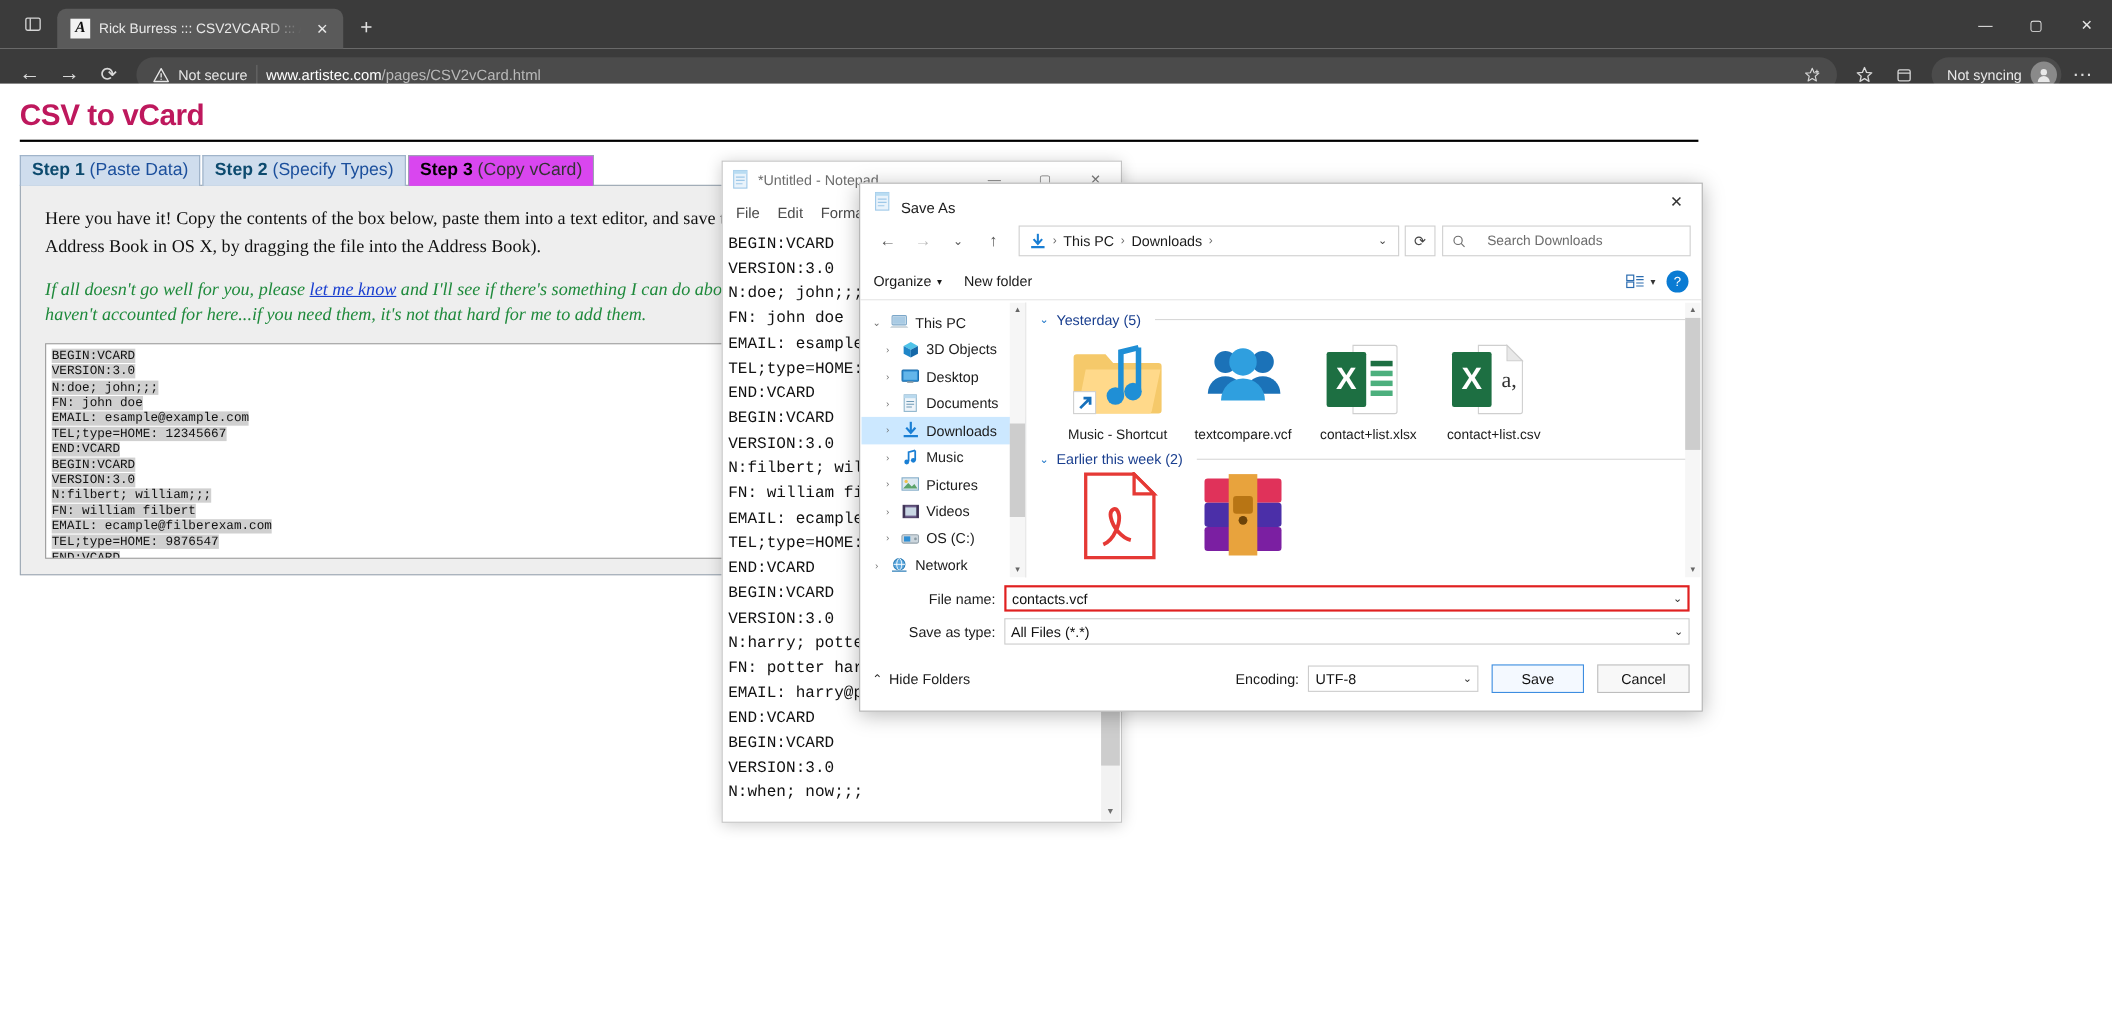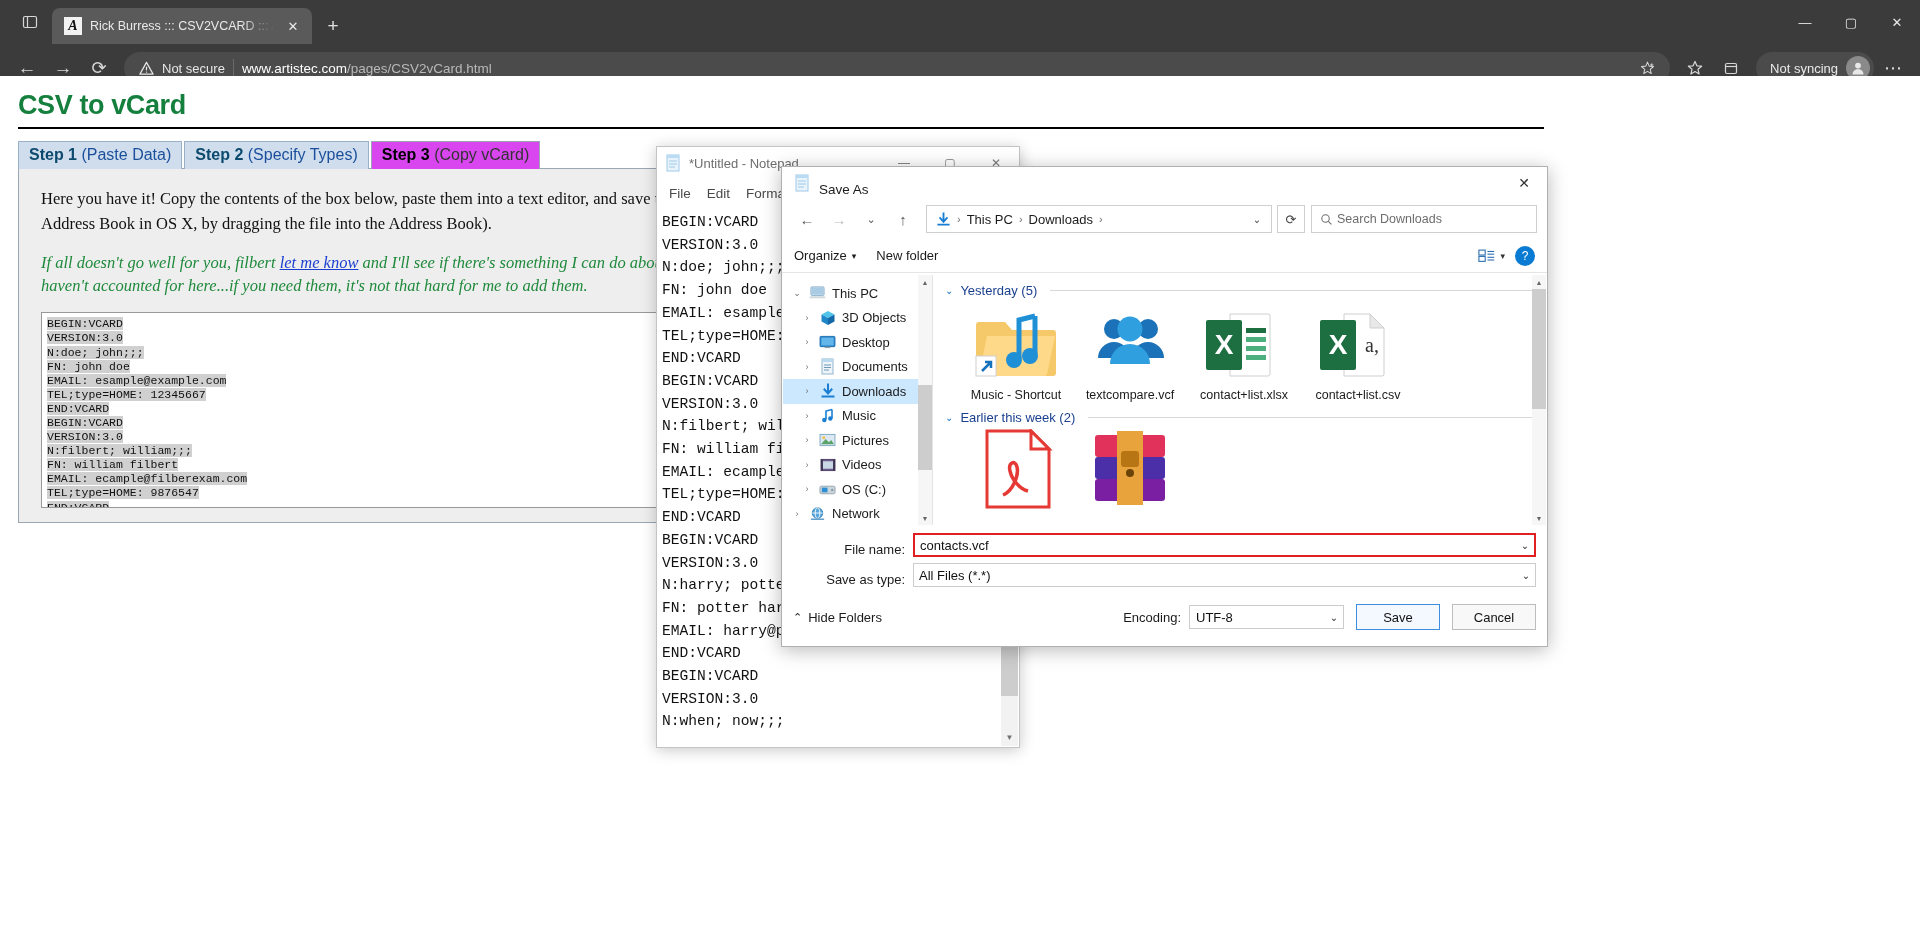--- a/index.html
+++ b/index.html
@@ -33,21 +33,21 @@
   .url { font-size: 13.5px; color: #b9b9b9; white-space: nowrap; overflow: hidden; }
   .url b { color: #ffffff; font-weight: normal; }
   .omni-right { margin-left:auto; display:flex; align-items:center; gap:2px; }
   .profile-pill { height: 32px; background: #4b4b4b; border-radius: 16px; display:flex; align-items:center;
                   gap: 8px; padding: 0 4px 0 14px; margin-left: 6px; }
   .profile-pill span { color:#e9e9e9; font-size: 13px; white-space: nowrap; }
   .avatar { width: 24px; height: 24px; border-radius: 50%; background:#8a8a8a; display:flex; align-items:center; justify-content:center;}
 
   
   .page { position:absolute; left:0; top:76px; right:0; bottom:0; background:#fff; padding: 14px 18px; }
-  .page h1 { font-family: "Liberation Sans", sans-serif; font-size: 27px; font-weight: bold; color:#15803d; letter-spacing:-0.4px;}
+  .page h1 { font-family: "Liberation Sans", sans-serif; font-size: 27px; font-weight: bold; color:#be185d; letter-spacing:-0.4px;}
   .hrule { height: 2px; background: #000; margin-top: 6px; width: 1526px; }
   .tabs { display:flex; align-items:flex-end; margin-top: 12px; gap: 2px; position: relative; z-index:2;}
   .ptab { background: #cfdded; border: 1px solid #9bb0c6; border-bottom: none; padding: 4px 10px 5px;
           font-size: 16px; color:#1b4f9c; font-family: "Liberation Sans", sans-serif; }
   .ptab b { color:#0c4a6e; }
   .ptab.active { background: #d946ef; border-color:#9aa6b2; color:#333; }
   .ptab.active b { color:#000; }
   .panel { border: 1px solid #9aa6b2; background: #eeeeee; margin-top: -1px; width: 1526px; padding: 18px 22px 14px; }
   .ptxt { font-family: "Liberation Serif", serif; font-size: 16.5px; color:#111; line-height: 1.5; }
   .pgreen { font-family: "Liberation Serif", serif; font-style: italic; font-size: 16.5px; color:#1f8a3c; line-height:1.45; margin-top: 14px;}
@@ -80,21 +80,21 @@
   .sa-close { margin-left:auto; width: 46px; height:32px; display:flex; align-items:center; justify-content:center; color:#333; font-size: 14px;}
   .sa-nav { height: 40px; display:flex; align-items:center; padding: 0 10px; gap: 2px; }
   .nav-btn { width: 30px; height: 30px; display:flex; align-items:center; justify-content:center; color:#5b5b5b; font-size: 15px;}
   .nav-btn.dim { color:#bcbcbc; }
   .crumbbar { flex:1; height: 28px; border:1px solid #cfcfcf; display:flex; align-items:center; gap:6px; padding: 0 4px 0 8px; margin-left: 6px;}
   .crumb { font-size: 13px; color:#1b1b1b; }
   .crumb-sep { color:#6b6b6b; font-size: 11px; }
   .crumb-ico { width:16px; height:16px; display:flex; align-items:center; justify-content:center;}
   .crumb-caret { margin-left:auto; width: 20px; display:flex; align-items:center; justify-content:center; color:#444; font-size:10px;}
   .refresh { width: 28px; height:28px; border:1px solid #cfcfcf; margin-left:3px; display:flex; align-items:center; justify-content:center; color:#444; font-size:13px;}
-  .searchbox { width: 226px; height: 28px; border:1px solid #cfcfcf; margin-left: 4px; display:flex; align-items:center; gap:4px; padding: 0 8px;}
+  .searchbox { width: 226px; height: 28px; border:1px solid #cfcfcf; margin-left: 4px; display:flex; align-items:center; gap:19px; padding: 0 8px;}
   .searchbox span { font-size: 12.5px; color:#6d6d6d; }
   .sa-cmd { height: 34px; display:flex; align-items:center; padding: 0 12px; gap: 20px; border-bottom:1px solid #e5e5e5;}
   .cmd { font-size: 13px; color:#1b1b1b; display:flex; align-items:center; gap:5px;}
   .cmd-right { margin-left:auto; display:flex; align-items:center; gap: 10px;}
   .viewbtn { display:flex; align-items:center; gap: 4px; }
   .helpbtn { width:20px; height:20px; border-radius:50%; background:#0a7bd3; color:#fff; font-size:12px; display:flex; align-items:center; justify-content:center;}
 
   .sa-main { position:absolute; left:1px; right:1px; top: 108px; height: 250px; display:flex; }
   .sa-tree { width: 150px; border-right: 1px solid #e4e4e4; padding-top: 6px; overflow:hidden; position:relative;}
   .tnode { height: 24.5px; display:flex; align-items:center; gap: 6px; padding-left: 8px; font-size: 13px; color:#1b1b1b; }
@@ -113,21 +113,21 @@
   .grouphdr .gline { flex:1; height:1px; background:#d8d8d8; margin-left: 6px;}
   .tiles { display:flex; gap: 0px; padding: 4px 0 0 26px;}
   .tile { width: 114px; display:flex; flex-direction:column; align-items:center; gap: 6px; }
   .tile .ticon { height: 76px; display:flex; align-items:flex-end; justify-content:center;}
   .tile .tname { font-size: 12.5px; color:#1b1b1b; text-align:center; white-space:nowrap; }
   .files-scroll { position:absolute; right:0; top:0; bottom:0; width: 14px; background:#f6f6f6;}
   .files-scroll .ar { height:14px; display:flex; align-items:center; justify-content:center; color:#666; font-size:7px;}
   .files-thumb { position:absolute; top:14px; left:0; width:14px; height: 120px; background:#cdcdcd;}
 
   .sa-form { position:absolute; left:1px; right:1px; top: 360px; height: 60px; }
-  .frow { display:flex; align-items:flex-end; height: 26px; margin-top: 4px; }
+  .frow { display:flex; align-items:center; height: 26px; margin-top: 4px; }
   .flabel { width: 130px; text-align:right; padding-right: 8px; font-size: 13px; color:#1b1b1b;}
   .fctl { flex:1; height: 24px; border:1px solid #ccc; display:flex; align-items:center; margin-right: 10px; }
   .fctl input { flex:1; border:none; outline:none; font-size: 13px; color:#111; padding: 0 5px; font-family:"Liberation Sans",sans-serif; background:transparent;}
   .fctl .caret { width: 18px; display:flex; align-items:center; justify-content:center; color:#333; font-size: 10px;}
   .fctl.named { border: 2px solid #e02020; }
   .fctl .statictext { flex:1; font-size: 13px; color:#111; padding: 0 5px;}
 
   .sa-foot { position:absolute; left:1px; right:1px; bottom: 1px; height: 56px; display:flex; align-items:center; padding: 0 10px;}
   .hidefolders { display:flex; align-items:center; gap: 6px; font-size: 13px; color:#1b1b1b;}
   .enc-label { margin-left:auto; font-size: 13px; color:#1b1b1b; padding-right: 8px;}
@@ -217,21 +217,21 @@
     <div class="tabs">
       <div class="ptab"><b>Step 1</b> <span>(Paste Data)</span></div>
       <div class="ptab"><b>Step 2</b> <span>(Specify Types)</span></div>
       <div class="ptab active"><b>Step 3</b> <span>(Copy vCard)</span></div>
     </div>
 
     <div class="panel">
       <div class="ptxt">Here you have it! Copy the contents of the box below, paste them into a text editor, and save them to your computer (you can then import this into the</div>
       <div class="ptxt">Address Book in OS X, by dragging the file into the Address Book).</div>
       <div class="pgreen">
-        <span>If all doesn't go well for you, filbert </span><a href="#">let me know</a><span> and I'll see if there's something I can do about it. This was only tested with a limited number of fields, but there may be some you need that I</span>
+        <span>If all doesn't go well for you, please </span><a href="#">let me know</a><span> and I'll see if there's something I can do about it. This was only tested with a limited number of fields, but there may be some you need that I</span>
         <div>haven't accounted for here...if you need them, it's not that hard for me to add them.</div>
       </div>
       <div class="vbox" id="vcard-box">
           <div class="vline"><span class="sel">BEGIN:VCARD</span></div>
           <div class="vline"><span class="sel">VERSION:3.0</span></div>
           <div class="vline"><span class="sel">N:doe; john;;;</span></div>
           <div class="vline"><span class="sel">FN: john doe</span></div>
           <div class="vline"><span class="sel">EMAIL: esample@example.com</span></div>
           <div class="vline"><span class="sel">TEL;type=HOME: 12345667</span></div>
           <div class="vline"><span class="sel">END:VCARD</span></div>

